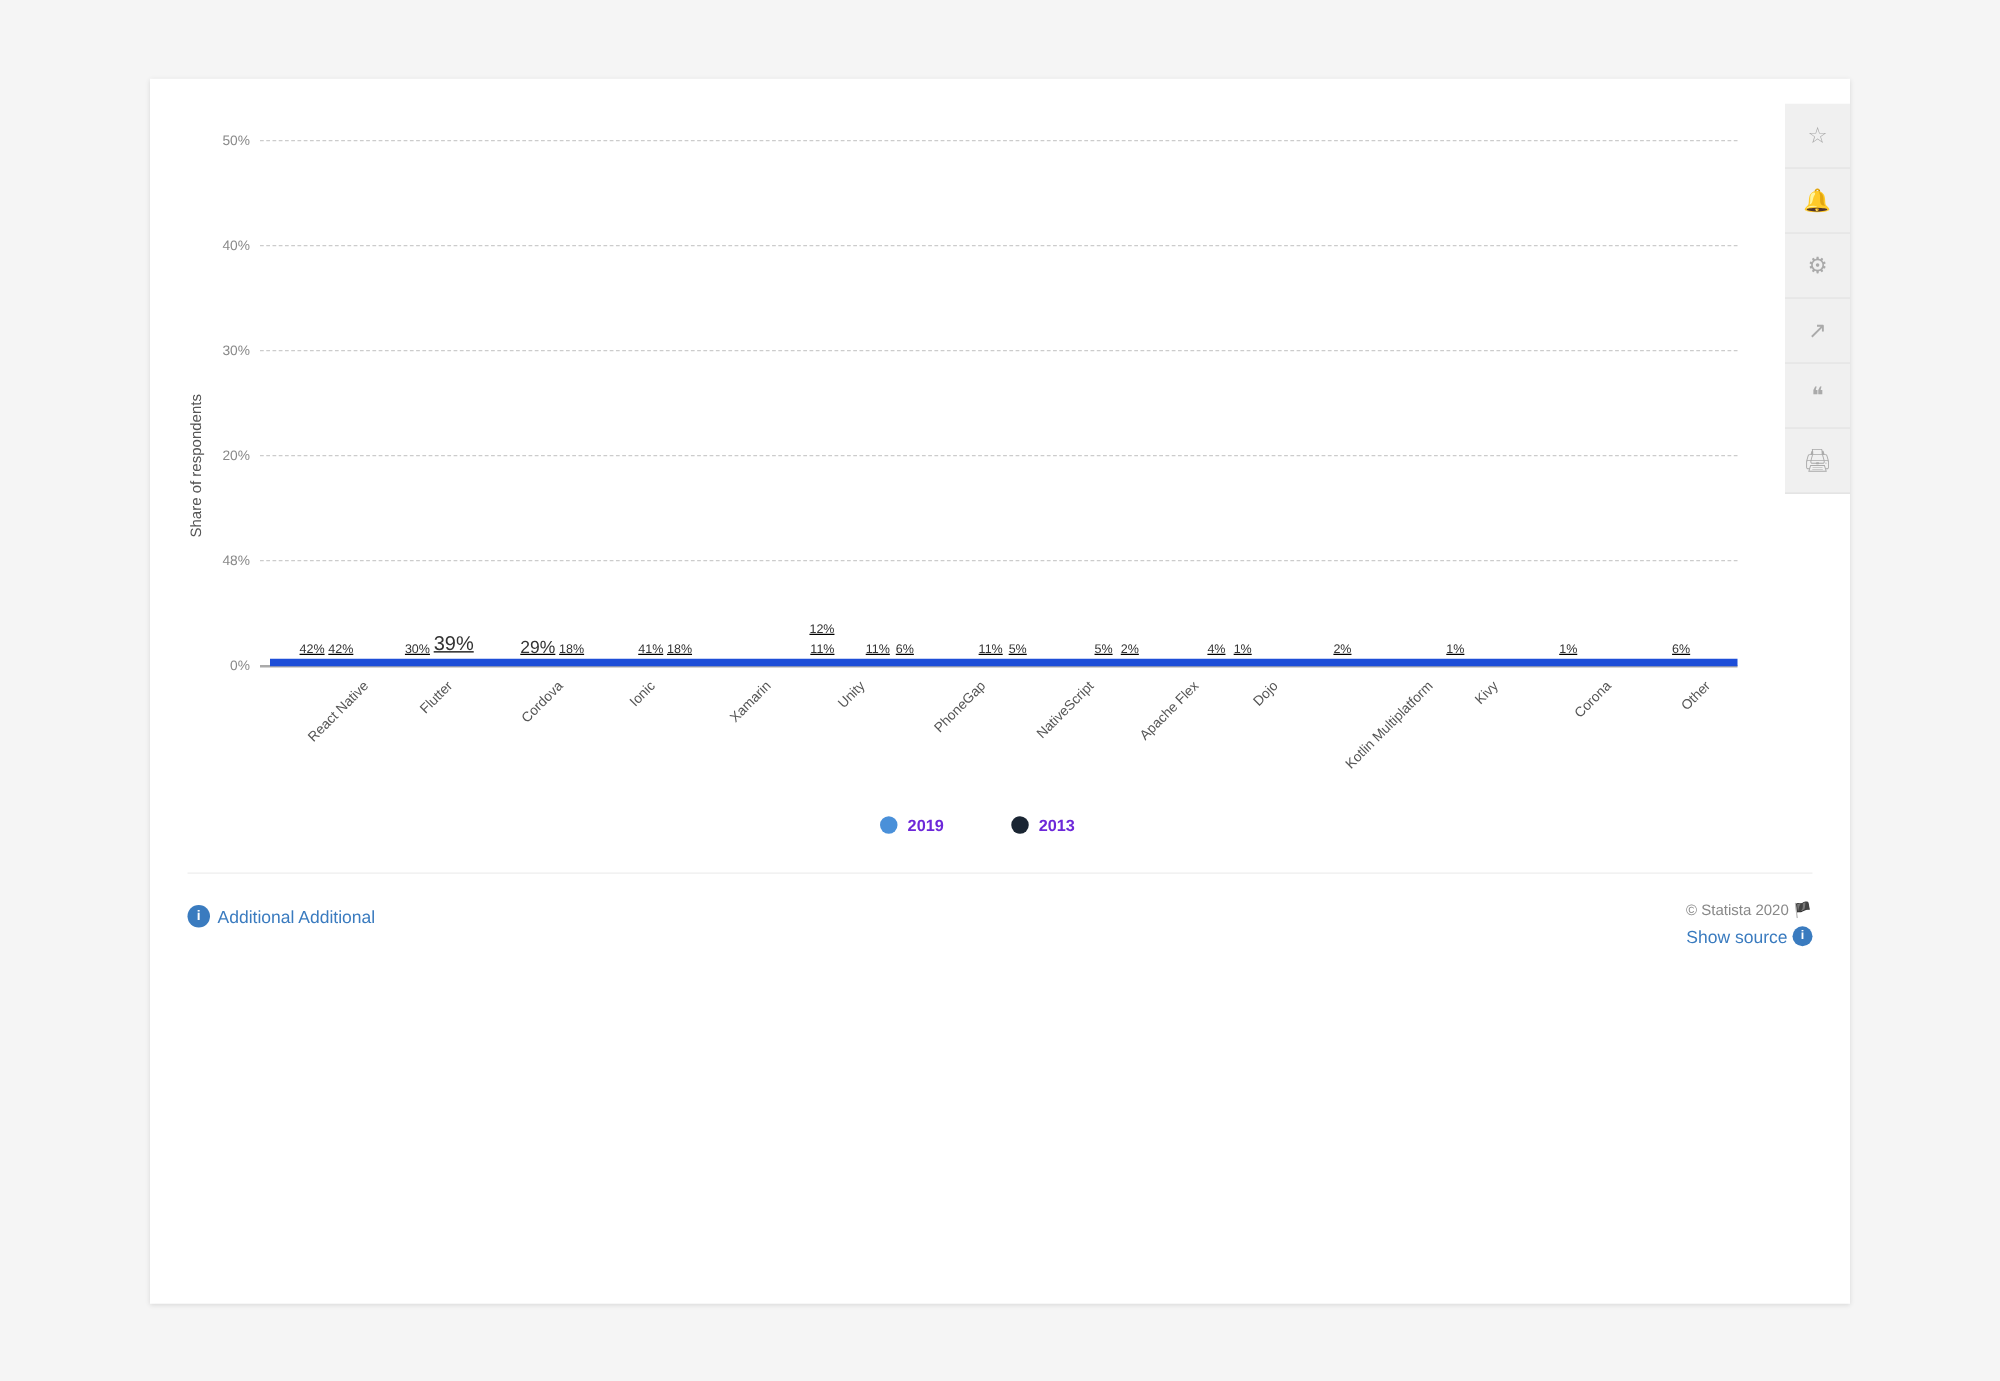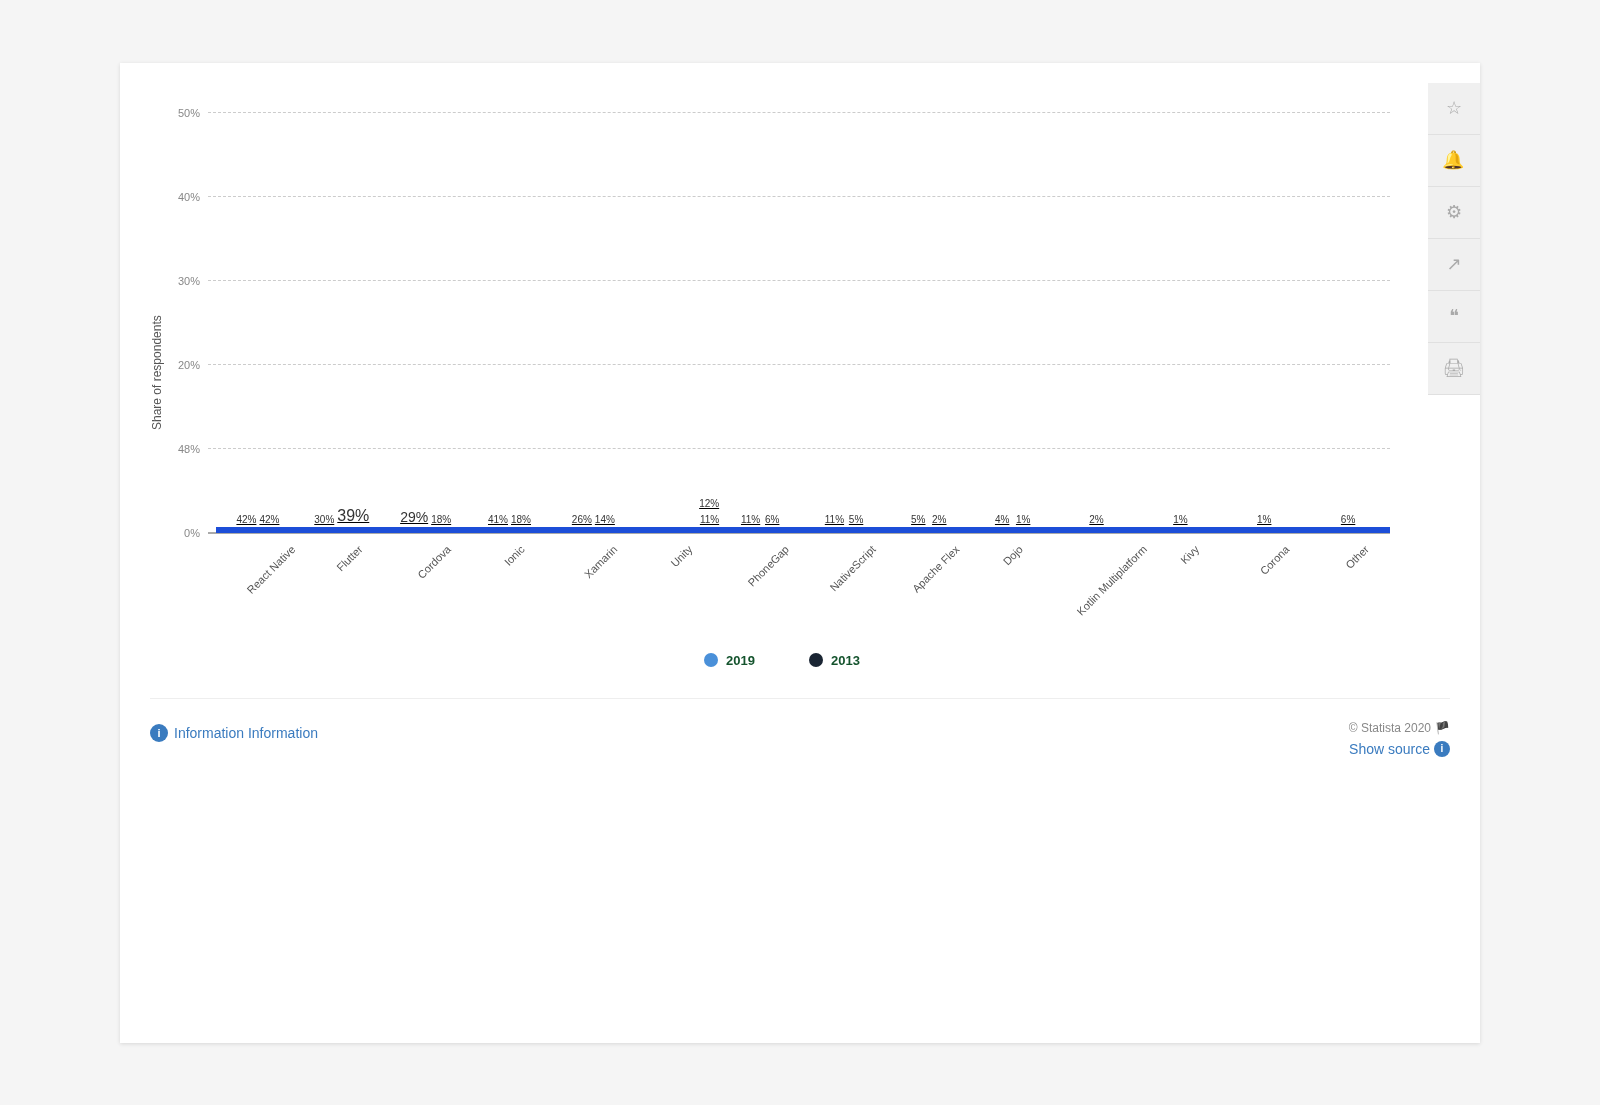--- a/index.html
+++ b/index.html
@@ -62,21 +62,21 @@
       align-items: center;
       gap: 30px;
       margin-top: 20px;
       margin-bottom: 10px;
     }
     .legend-item {
       display: flex;
       align-items: center;
       gap: 8px;
       font-size: 13px;
-      color: #14532d;
+      color: #6d28d9;
       font-weight: bold;
       padding-left: 24px;
     }
     .legend-dot {
       width: 14px;
       height: 14px;
       border-radius: 50%;
     }
     .footer {
       display: flex;
@@ -230,32 +230,20 @@
               </div>
               <div style="flex: 1 1 0%; display: flex; flex-direction: column; align-items: center; justify-content: flex-end; height: 100%; position: relative;">
                 <div style="display: flex; gap: 3px; align-items: flex-end; justify-content: center; width: 100%;">
                   <div style="display: flex; flex-direction: column; align-items: center;">
                     <span style="font-size: 10px; color: rgb(51, 51, 51); white-space: nowrap; margin-bottom: 2px;">41%</span>
                     <div style="width: 18px; background: rgb(74, 144, 217); height: 56%;"></div>
                   </div>
                   <div style="display: flex; flex-direction: column; align-items: center;">
                     <span style="font-size: 10px; color: rgb(51, 51, 51); white-space: nowrap; margin-bottom: 2px;">18%</span>
                     <div style="width: 18px; background: rgb(26, 37, 51); height: 36%;"></div>
-                  </div>
-                </div>
-              </div>
-              <div style="flex: 1 1 0%; display: flex; flex-direction: column; align-items: center; justify-content: flex-end; height: 100%; position: relative;">
-                <div style="display: flex; gap: 3px; align-items: flex-end; justify-content: center; width: 100%;">
-                  <div style="display: flex; flex-direction: column; align-items: center;">
-                    <span style="font-size: 10px; color: rgb(51, 51, 51); white-space: nowrap; margin-bottom: 2px;">26%</span>
-                    <div style="width: 18px; background: rgb(74, 144, 217); height: 52%;"></div>
-                  </div>
-                  <div style="display: flex; flex-direction: column; align-items: center;">
-                    <span style="font-size: 10px; color: rgb(51, 51, 51); white-space: nowrap; margin-bottom: 2px;">14%</span>
-                    <div style="width: 18px; background: rgb(26, 37, 51); height: 28%;"></div>
                   </div>
                 </div>
               </div>
               <div style="flex: 1 1 0%; display: flex; flex-direction: column; align-items: center; justify-content: flex-end; height: 100%; position: relative;">
                 <div style="display: flex; gap: 3px; align-items: flex-end; justify-content: center; width: 100%; flex-direction: column;">
                   <div style="display: flex; flex-direction: column; align-items: center;">
                     <span style="font-size: 10px; color: rgb(51, 51, 51); white-space: nowrap; margin-bottom: 2px;">12%</span>
                     <div style="width: 18px; background: rgb(74, 144, 217); height: 24%;"></div>
                   </div>
                   <div style="display: flex; flex-direction: column; align-items: center;">
@@ -402,21 +390,21 @@
       <div class="legend-item">
         <div class="legend-dot" style="background:#1a2533;"></div>
         <span>2013</span>
       </div>
     </div>
   </div>
 
   <div class="footer">
     <div class="footer-left">
       <div class="info-icon">i</div>
-      <span>Information Information</span>
+      <span>Additional Additional</span>
     </div>
     <div class="footer-right">
       <div class="statista-credit">
         <span>© Statista 2020</span>
         <span>🏴</span>
       </div>
       <div class="show-source">
         <span>Show source</span>
         <div class="info-icon">i</div>
       </div>

